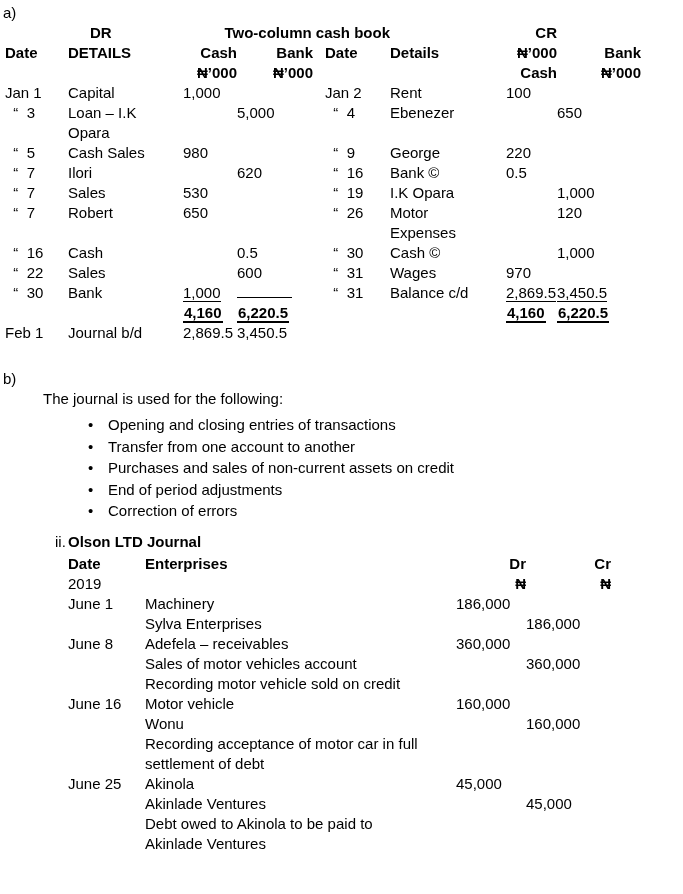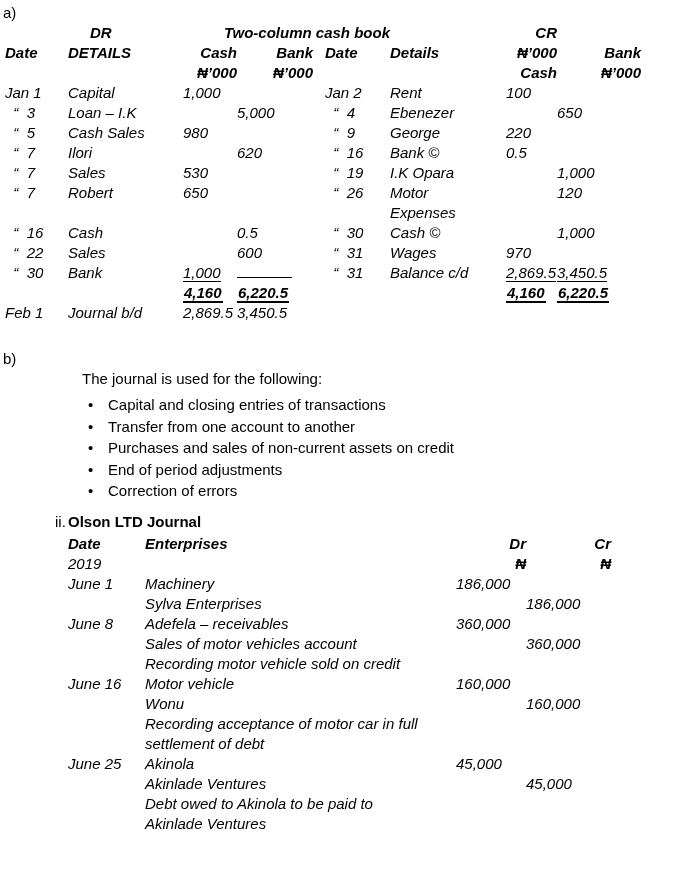--- a/index.html
+++ b/index.html
@@ -4,40 +4,40 @@
 <style>
   * { box-sizing: border-box; }
   html,body { margin:0; padding:0; background:#ffffff; }
   .page {
     width:683px; height:894px; overflow:hidden; background:#fff; color:#000;
     font-family:"Liberation Sans","DejaVu Sans",sans-serif;
     font-size:15px; line-height:20px;
   }
   .b { font-weight:700; }
   .lbl { margin:3px 0 0 3px; }
-  table { border-collapse:collapse; table-layout:fixed;font-style:italic; }
+  table { border-collapse:collapse; table-layout:fixed; }
   td { padding:0; height:20px; vertical-align:bottom; white-space:nowrap; overflow:visible; }
   
   .cashbook { margin-left:5px; width:636px; }
   .cashbook .c1{width:63px}.cashbook .c2{width:115px}.cashbook .c3{width:54px}
   .cashbook .c4{width:76px}.cashbook .c5{width:77px}.cashbook .c6{width:116px}
   .cashbook .c7{width:51px}.cashbook .c8{width:84px}
   .num { text-align:left; }
   .ctr { text-align:right; }
   .rt  { text-align:right; }
   .dr-pad { padding-left:22px; }
   .cr-date { padding-left:12px; }
   span.u { display:inline-block; line-height:17px; border-bottom:1.5px solid #000; }
   .u-blank { display:inline-block; width:55px; height:14px; border-bottom:1.5px solid #000; }
   .tot { display:inline-block; font-weight:700; line-height:17px; border-bottom:2.5px solid #000; padding:0 1px; }
   
   .sec-b { margin:26px 0 0 3px; }
   .uses-head { margin:2px 0 0 55px; }
   .roman-i { display:inline-block; width:27px; }
-  .uses-intro { margin-left:82px; }
+  .uses-intro { margin-left:43px; }
   .bullets { margin:5px 0 0 0; padding:0; list-style:none; }
   .bullets li { margin-left:88px; padding-left:20px; position:relative; line-height:21.5px; }
   .bullets li::before { content:"\2022"; position:absolute; left:0; }
   .jr-head { margin:10px 0 0 55px; }
   .roman-ii { display:inline-block; width:13px; }
   .journal { margin-left:68px; margin-top:2px; width:543px; }
   .journal .j1{width:77px}.journal .j2{width:311px}.journal .j3{width:70px}.journal .j4{width:85px}
 </style>
 </head>
 <body>
@@ -101,20 +101,30 @@
         <td>&nbsp;&nbsp;“&nbsp;&nbsp;3</td>
         <td>Loan – I.K</td>
         <td></td>
         <td class="num">5,000</td>
         <td class="cr-date">&nbsp;&nbsp;“&nbsp;&nbsp;4</td>
         <td>Ebenezer</td>
         <td></td>
         <td class="num">650</td>
       </tr>
       <tr>
+        <td></td>
+        <td>Opara</td>
+        <td></td>
+          <td></td>
+          <td></td>
+          <td></td>
+          <td></td>
+          <td></td>
+      </tr>
+      <tr>
         <td>&nbsp;&nbsp;“&nbsp;&nbsp;5</td>
         <td>Cash Sales</td>
         <td class="num">980</td>
         <td></td>
         <td class="cr-date">&nbsp;&nbsp;“&nbsp;&nbsp;9</td>
         <td>George</td>
         <td class="num">220</td>
         <td></td>
       </tr>
       <tr>
@@ -207,21 +217,21 @@
           <td></td>
           <td></td>
       </tr>
     </tbody>
   </table>
 
   <div class="lbl sec-b">b)</div>
 
   <div class="uses-intro">The journal is used for the following:</div>
   <ul class="bullets">
-    <li>Capital and closing entries of transactions</li>
+    <li>Opening and closing entries of transactions</li>
     <li>Transfer from one account to another</li>
     <li>Purchases and sales of non-current assets on credit</li>
     <li>End of period adjustments</li>
     <li>Correction of errors</li>
   </ul>
 
   <div class="jr-head">
     <span class="roman-ii">ii.</span><span class="b">Olson LTD Journal</span>
   </div>
 

